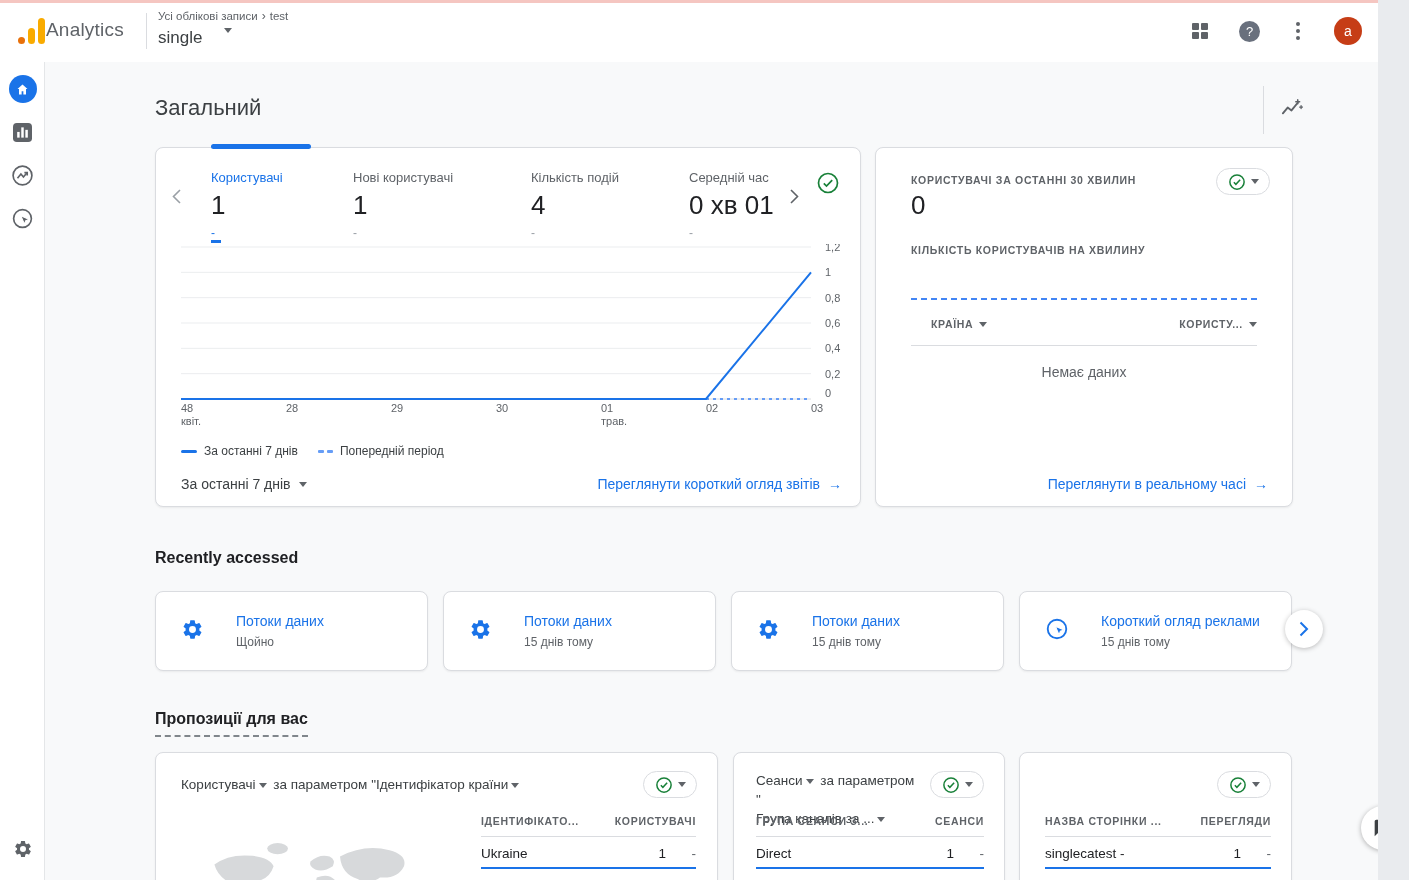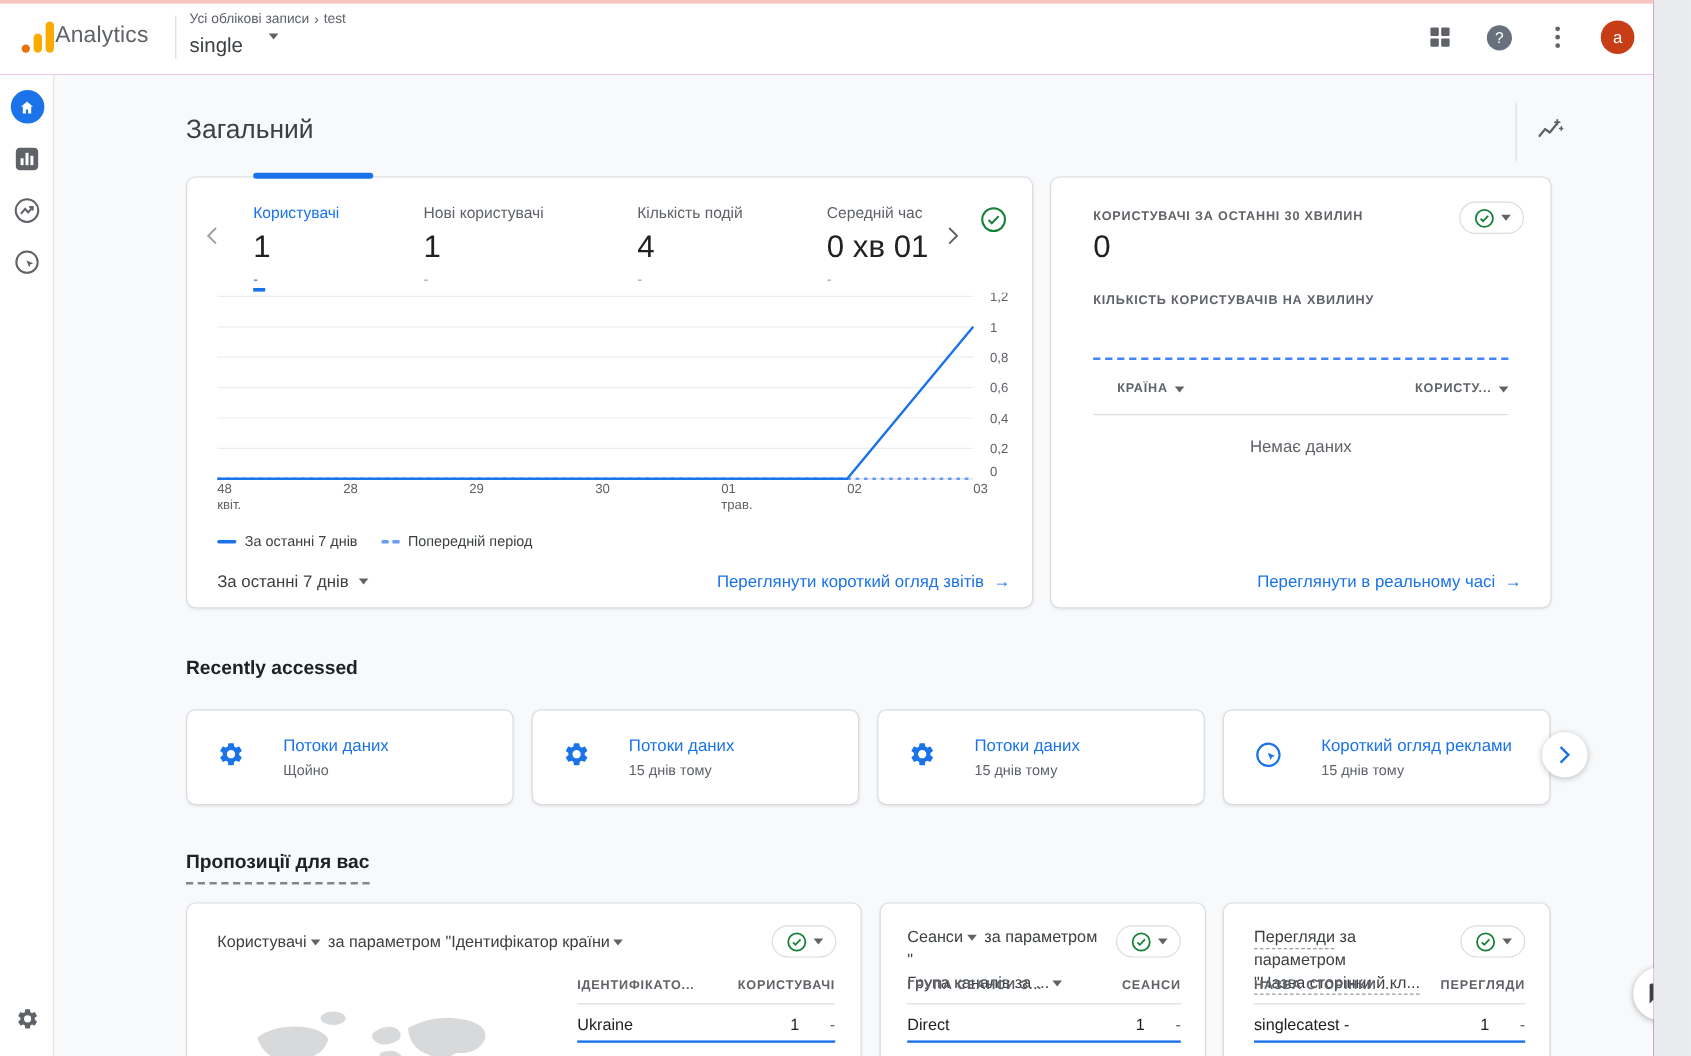--- a/index.html
+++ b/index.html
@@ -470,24 +470,20 @@
         <div class="s-blue"></div>
         <div class="s-row">
           <span class="cell-name">Unassigned</span>
           <span class="cell-val">1</span>
           <span class="cell-cmp"></span>
         </div>
       </div>
     </section>
 
     <section class="card sugg-card" style="left:974px; width:273px;">
-      <div class="s-head" style="right:86px; top:18px;">
-        <span class="dashed-term">Перегляди</span><span> за параметром</span><br>
-        <span class="dashed-term">"Назва сторінки й кл...</span>
-      </div>
       <button class="pill s-pill">
         <svg width="18" height="18" viewBox="0 0 24 24">
             <circle cx="12" cy="12" r="9.5" fill="none" stroke="#188038" stroke-width="2"></circle>
             <path d="M7.8 12.4l2.7 2.7 5.7-6" fill="none" stroke="#188038" stroke-width="2"></path>
           </svg>
         <i class="caret"></i>
       </button>
       <div class="s-table" style="left:25px; right:20px;">
         <div class="s-thead">
           <span class="caps">НАЗВА СТОРІНКИ ...</span>

